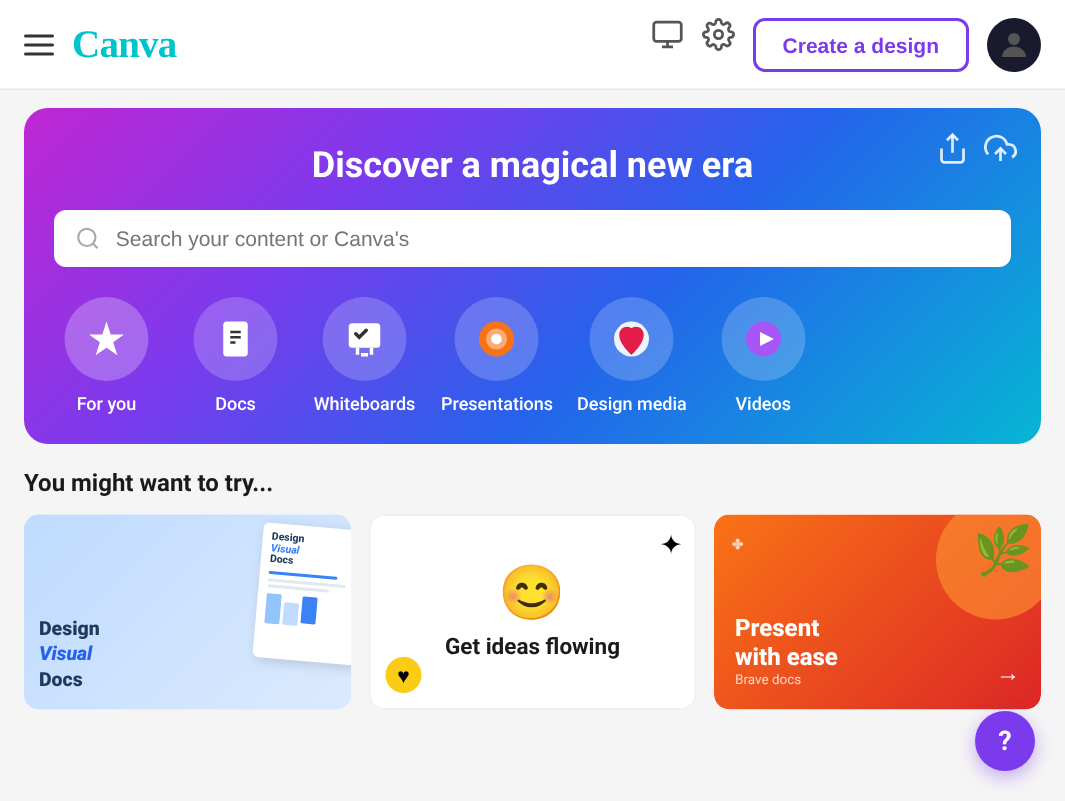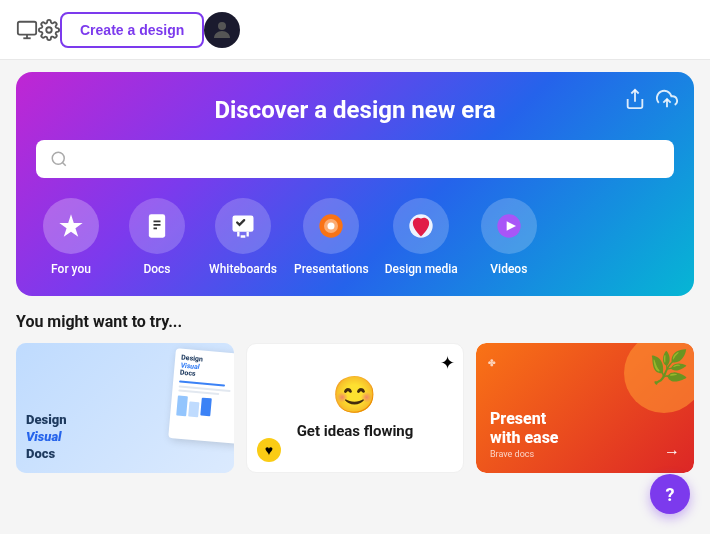--- a/index.html
+++ b/index.html
@@ -41,21 +41,22 @@
     }
     .logo {
       font-size: 26px;
       font-weight: 700;
       color: #00c4cc;
       font-family: 'Georgia', serif;
       letter-spacing: -0.5px;
     }
     .header-right {
       display: flex;
-      align-items: center;
+      align-items: flex-start;
+      gap: 12px;
     }
     .icon-btn {
       cursor: pointer;
       color: #555;
       display: flex;
       align-items: center;
       justify-content: center;
     }
     .create-btn {
       border: 2px solid #7c3aed;
@@ -211,20 +212,28 @@
       font-size: 18px;
       font-weight: 700;
       cursor: pointer;
       box-shadow: 0 4px 12px rgba(124,58,237,0.4);
     }
   </style>
 </head>
 <body>
 
 <div class="header">
+  <div class="header-left">
+    <div class="hamburger">
+      <span></span>
+        <span></span>
+        <span></span>
+    </div>
+    <div class="logo">Canva</div>
+  </div>
   <div class="header-right">
     <div class="icon-btn">
       <svg width="22" height="22" viewBox="0 0 24 24" fill="none" stroke="#555" stroke-width="2">
         <rect x="2" y="3" width="20" height="14" rx="2"></rect>
         <line x1="8" y1="21" x2="16" y2="21"></line>
         <line x1="12" y1="17" x2="12" y2="21"></line>
       </svg>
     </div>
     <div class="icon-btn">
       <svg width="22" height="22" viewBox="0 0 24 24" fill="none" stroke="#555" stroke-width="2">
@@ -255,27 +264,28 @@
       </div>
       <div class="hero-icon">
         <svg width="22" height="22" viewBox="0 0 24 24" fill="none" stroke="rgba(255,255,255,0.85)" stroke-width="2">
           <polyline points="16 16 12 12 8 16"></polyline>
           <line x1="12" y1="12" x2="12" y2="21"></line>
           <path d="M20.39 18.39A5 5 0 0 0 18 9h-1.26A8 8 0 1 0 3 16.3"></path>
         </svg>
       </div>
     </div>
 
-    <h1 class="hero-title">Discover a design new era</h1>
+    <h1 class="hero-title">Discover a magical new era</h1>
 
     <div class="search-bar">
       <svg width="18" height="18" viewBox="0 0 24 24" fill="none" stroke="#aaa" stroke-width="2">
         <circle cx="11" cy="11" r="8"></circle>
         <line x1="21" y1="21" x2="16.65" y2="16.65"></line>
       </svg>
+      <input type="text" placeholder="Search your content or Canva's" style="">
     </div>
 
     <div class="category-items">
 
       <div class="category-item">
         <div class="category-icon cat-foryou">
           <svg width="28" height="28" viewBox="0 0 24 24" fill="white">
             <path d="M12 2l2.4 7.4H22l-6.2 4.5 2.4 7.4L12 17l-6.2 4.3 2.4-7.4L2 9.4h7.6z"></path>
           </svg>
         </div>

